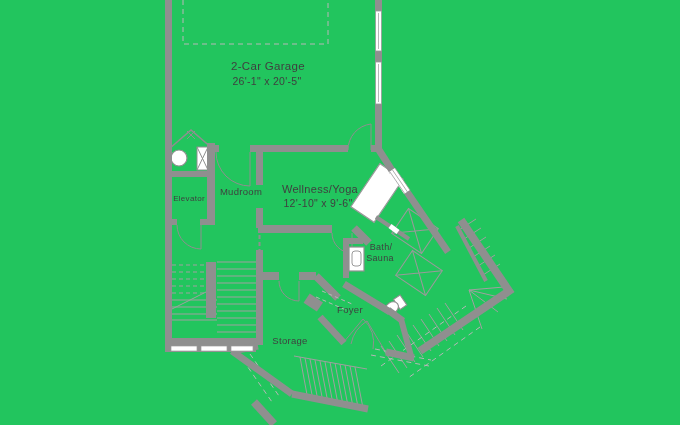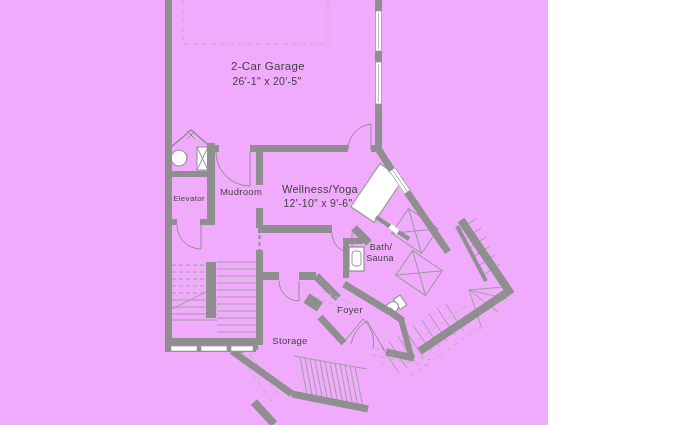--- a/index.html
+++ b/index.html
@@ -1,16 +1,16 @@
 <!DOCTYPE html>
 <html><head>
 <meta charset="utf-8">
 <style>
   html,body{margin:0;padding:0;background:#ffffff;}
-  #stage{position:relative;width:548px;height:425px;background:#f0abfc;overflow:hidden;
+  #stage{position:relative;width:680px;height:425px;background:#22c55e;overflow:hidden;
          font-family:"Liberation Sans", sans-serif;}
   svg{position:absolute;left:0;top:0;}
   text{fill:#3f3f3f;letter-spacing:.3px;}
   .lbl{font-size:9.5px;}
   .lbl-sm{font-size:8px;}
   .lbl-md{font-size:9px;}
   .lbl-lg{font-size:11.5px;}
   .lbl-dim{font-size:10.5px;}
 </style>
 </head>

